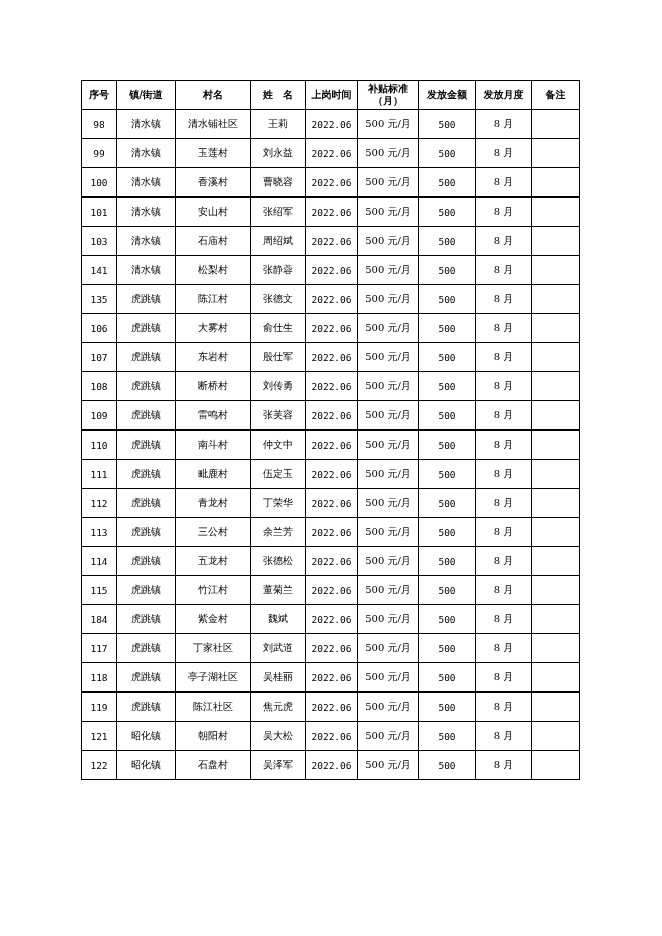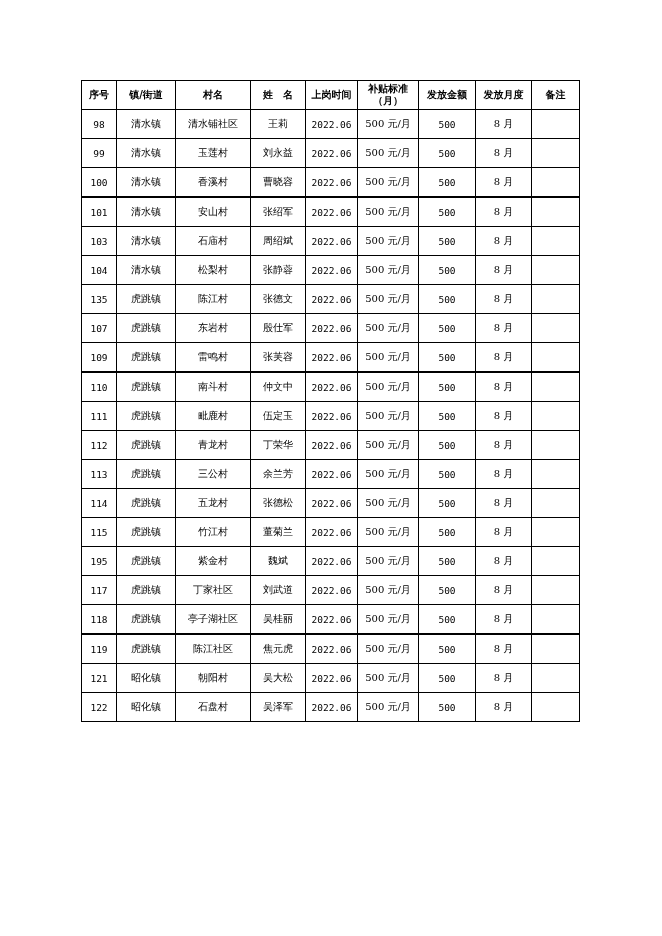--- a/index.html
+++ b/index.html
@@ -103,21 +103,21 @@
         <td class="town">清水镇</td>
         <td class="left vthick">石庙村</td>
         <td>周绍斌</td>
         <td class="num vthick">2022.06</td>
         <td>500 元/月</td>
         <td class="num">500</td>
         <td>8 月</td>
         <td></td>
       </tr>
       <tr>
-        <td class="num">104</td>
+        <td class="num">141</td>
         <td class="town">清水镇</td>
         <td class="left vthick">松梨村</td>
         <td>张静蓉</td>
         <td class="num vthick">2022.06</td>
         <td>500 元/月</td>
         <td class="num">500</td>
         <td>8 月</td>
         <td></td>
       </tr>
       <tr>
@@ -125,31 +125,53 @@
         <td class="town">虎跳镇</td>
         <td class="left vthick">陈江村</td>
         <td>张德文</td>
         <td class="num vthick">2022.06</td>
         <td>500 元/月</td>
         <td class="num">500</td>
         <td>8 月</td>
         <td></td>
       </tr>
       <tr>
+        <td class="num">106</td>
+        <td class="town">虎跳镇</td>
+        <td class="left vthick">大雾村</td>
+        <td>俞仕生</td>
+        <td class="num vthick">2022.06</td>
+        <td>500 元/月</td>
+        <td class="num">500</td>
+        <td>8 月</td>
+        <td></td>
+      </tr>
+      <tr>
         <td class="num">107</td>
         <td class="town">虎跳镇</td>
         <td class="left vthick">东岩村</td>
         <td>殷仕军</td>
         <td class="num vthick">2022.06</td>
         <td>500 元/月</td>
         <td class="num">500</td>
         <td>8 月</td>
         <td></td>
       </tr>
       <tr>
+        <td class="num">108</td>
+        <td class="town">虎跳镇</td>
+        <td class="left vthick">断桥村</td>
+        <td>刘传勇</td>
+        <td class="num vthick">2022.06</td>
+        <td>500 元/月</td>
+        <td class="num">500</td>
+        <td>8 月</td>
+        <td></td>
+      </tr>
+      <tr>
         <td class="num">109</td>
         <td class="town">虎跳镇</td>
         <td class="left vthick">雷鸣村</td>
         <td>张芙容</td>
         <td class="num vthick">2022.06</td>
         <td>500 元/月</td>
         <td class="num">500</td>
         <td>8 月</td>
         <td></td>
       </tr>
@@ -213,21 +235,21 @@
         <td class="town">虎跳镇</td>
         <td class="left vthick">竹江村</td>
         <td>董菊兰</td>
         <td class="num vthick">2022.06</td>
         <td>500 元/月</td>
         <td class="num">500</td>
         <td>8 月</td>
         <td></td>
       </tr>
       <tr>
-        <td class="num">195</td>
+        <td class="num">184</td>
         <td class="town">虎跳镇</td>
         <td class="left vthick">紫金村</td>
         <td>魏斌</td>
         <td class="num vthick">2022.06</td>
         <td>500 元/月</td>
         <td class="num">500</td>
         <td>8 月</td>
         <td></td>
       </tr>
       <tr>

